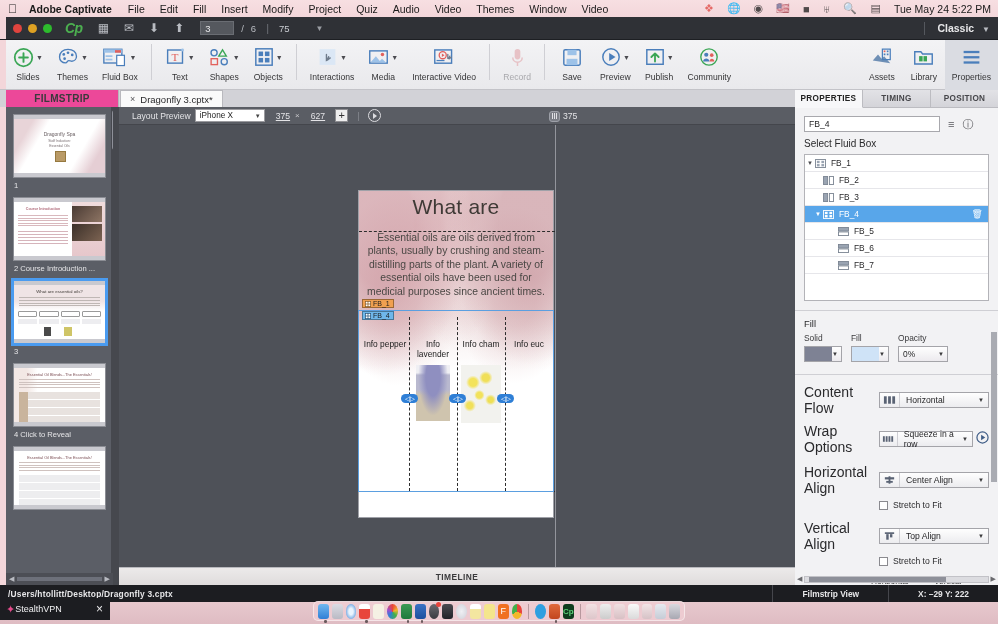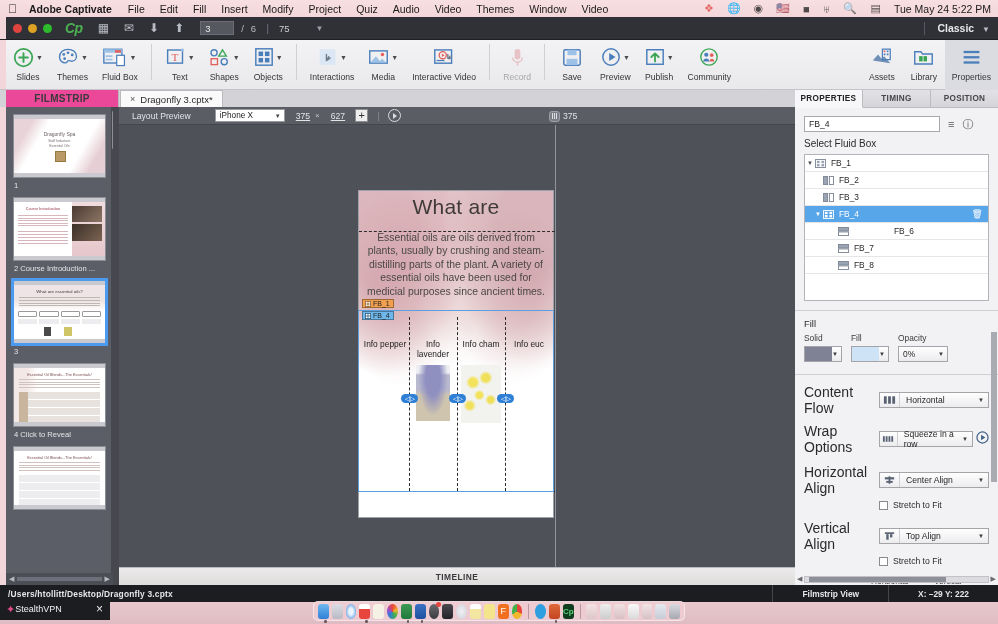--- a/index.html
+++ b/index.html
@@ -119,21 +119,21 @@
 
   
   .stagewrap { position:absolute; left:119px; top:107px; width:676px; height:478px; background:#4e5158; }
   .toolrow {
     position:absolute; left:0; top:0; width:676px; height:18px;
     background:#5a5d64; border-bottom:1px solid #44464c;
     display:flex; align-items:center; color:#e3e3e6; font-size:8.6px;
   }
   .toolrow .lp { margin-left:13px; }
   .selbox {
-    margin-left:24px; width:70px; height:13px; background:#fff; color:#222;
+    margin-left:4px; width:70px; height:13px; background:#fff; color:#222;
     border:1px solid #9a9a9e; font-size:8.2px; display:flex; align-items:center;
     padding-left:4px; justify-content:space-between; padding-right:3px;
   }
   .selbox .car { font-size:6px; color:#444; }
   .dim-v { margin-left:11px; text-decoration:underline; font-size:8.6px;}
   .xsm { margin-left:5px; color:#c6c6ca; font-size:8px;}
   .plusbtn {
     margin-left:10px; width:13px;height:13px; background:#eee; border:1px solid #8e8e92;
     font-size:11px; line-height:11px; text-align:center; color:#333;
   }
@@ -879,46 +879,46 @@
               <rect x=".5" y=".5" width="11" height="9" fill="none" stroke="#fff"></rect>
               <rect x="2" y="2" width="3" height="2.6" fill="#fff"></rect>
               <rect x="7" y="2" width="3" height="2.6" fill="#fff"></rect>
               <rect x="2" y="5.6" width="3" height="2.6" fill="#fff"></rect>
               <rect x="7" y="5.6" width="3" height="2.6" fill="#fff"></rect>
             </svg>
         </span>
         <span class="tlbl">FB_4</span>
         <span class="trash">🗑</span>
       </div>
-      <div class="trow" style="padding-left:33px;gap:40px;">
-        <span class="fbicon">
-          <svg width="11" height="9" viewBox="0 0 12 10">
-              <rect x=".5" y=".5" width="11" height="4" fill="#9aa4b2" stroke="#7a8492"></rect>
-              <rect x=".5" y="5.5" width="11" height="4" fill="#fff" stroke="#7a8492"></rect>
-            </svg>
-        </span>
-        <span class="tlbl">FB_6</span>
-      </div>
       <div class="trow" style="padding-left:33px;">
         <span class="fbicon">
           <svg width="11" height="9" viewBox="0 0 12 10">
               <rect x=".5" y=".5" width="11" height="4" fill="#9aa4b2" stroke="#7a8492"></rect>
               <rect x=".5" y="5.5" width="11" height="4" fill="#fff" stroke="#7a8492"></rect>
             </svg>
         </span>
-        <span class="tlbl">FB_7</span>
+        <span class="tlbl">FB_5</span>
       </div>
       <div class="trow" style="padding-left:33px;">
         <span class="fbicon">
           <svg width="11" height="9" viewBox="0 0 12 10">
               <rect x=".5" y=".5" width="11" height="4" fill="#9aa4b2" stroke="#7a8492"></rect>
               <rect x=".5" y="5.5" width="11" height="4" fill="#fff" stroke="#7a8492"></rect>
             </svg>
         </span>
-        <span class="tlbl">FB_8</span>
+        <span class="tlbl">FB_6</span>
+      </div>
+      <div class="trow" style="padding-left:33px;">
+        <span class="fbicon">
+          <svg width="11" height="9" viewBox="0 0 12 10">
+              <rect x=".5" y=".5" width="11" height="4" fill="#9aa4b2" stroke="#7a8492"></rect>
+              <rect x=".5" y="5.5" width="11" height="4" fill="#fff" stroke="#7a8492"></rect>
+            </svg>
+        </span>
+        <span class="tlbl">FB_7</span>
       </div>
     </div>
 
     <div class="hsep"></div>
     <div class="grp-title">Fill</div>
 
     <div class="field-row">
       <div class="fld">
         <span class="flbl">Solid</span>
         <span class="ctl swatch" style="padding-left:0;">

